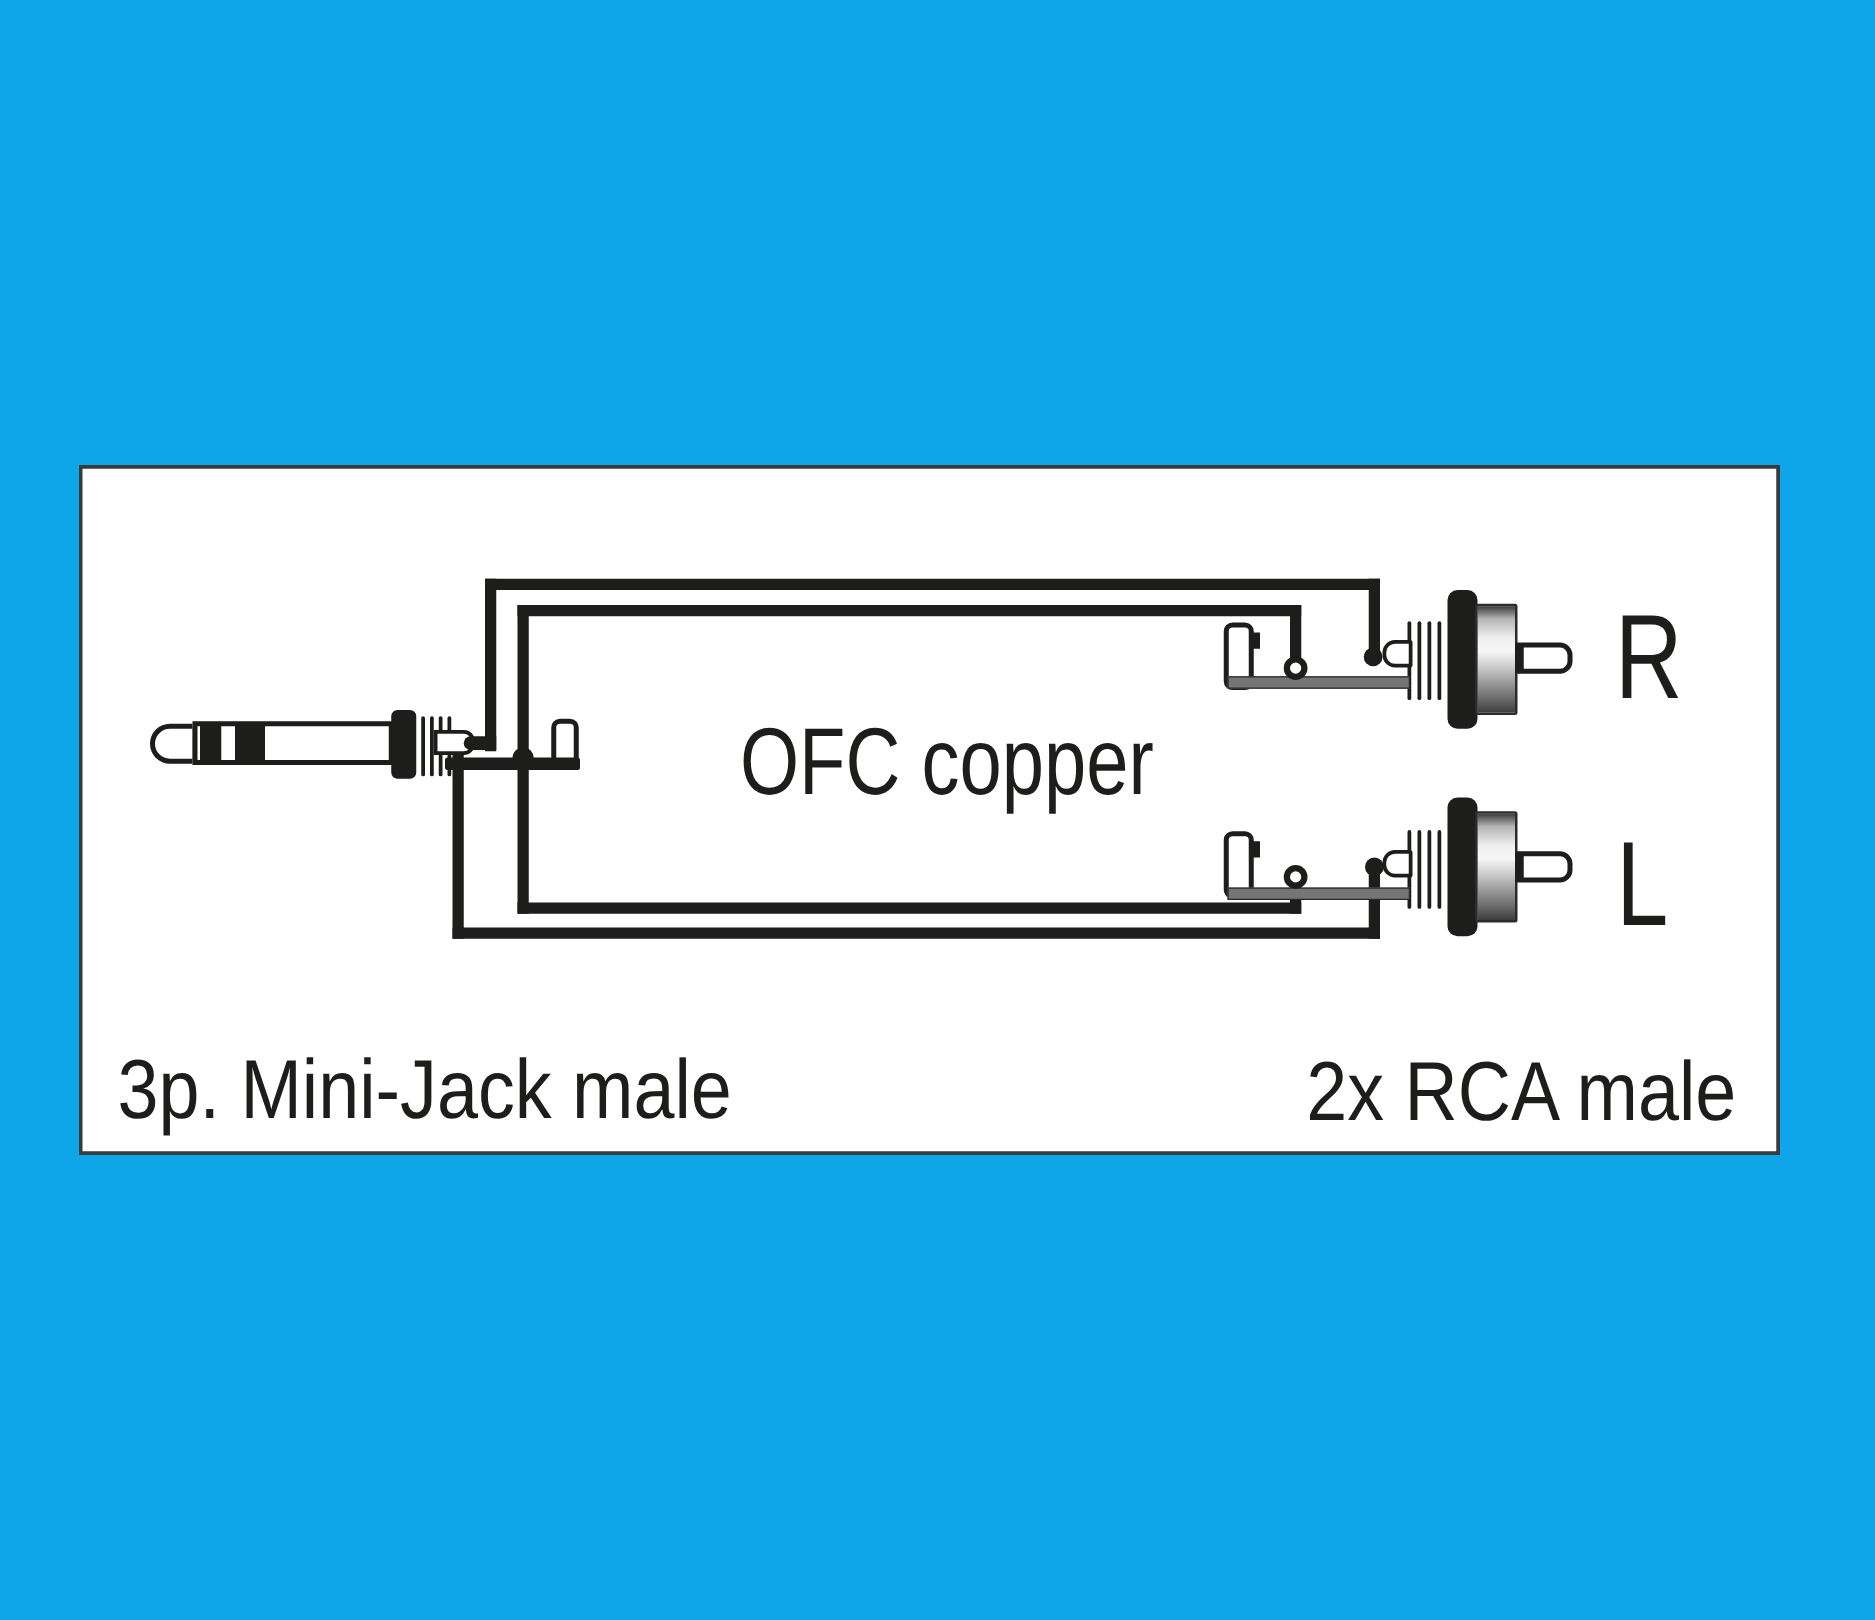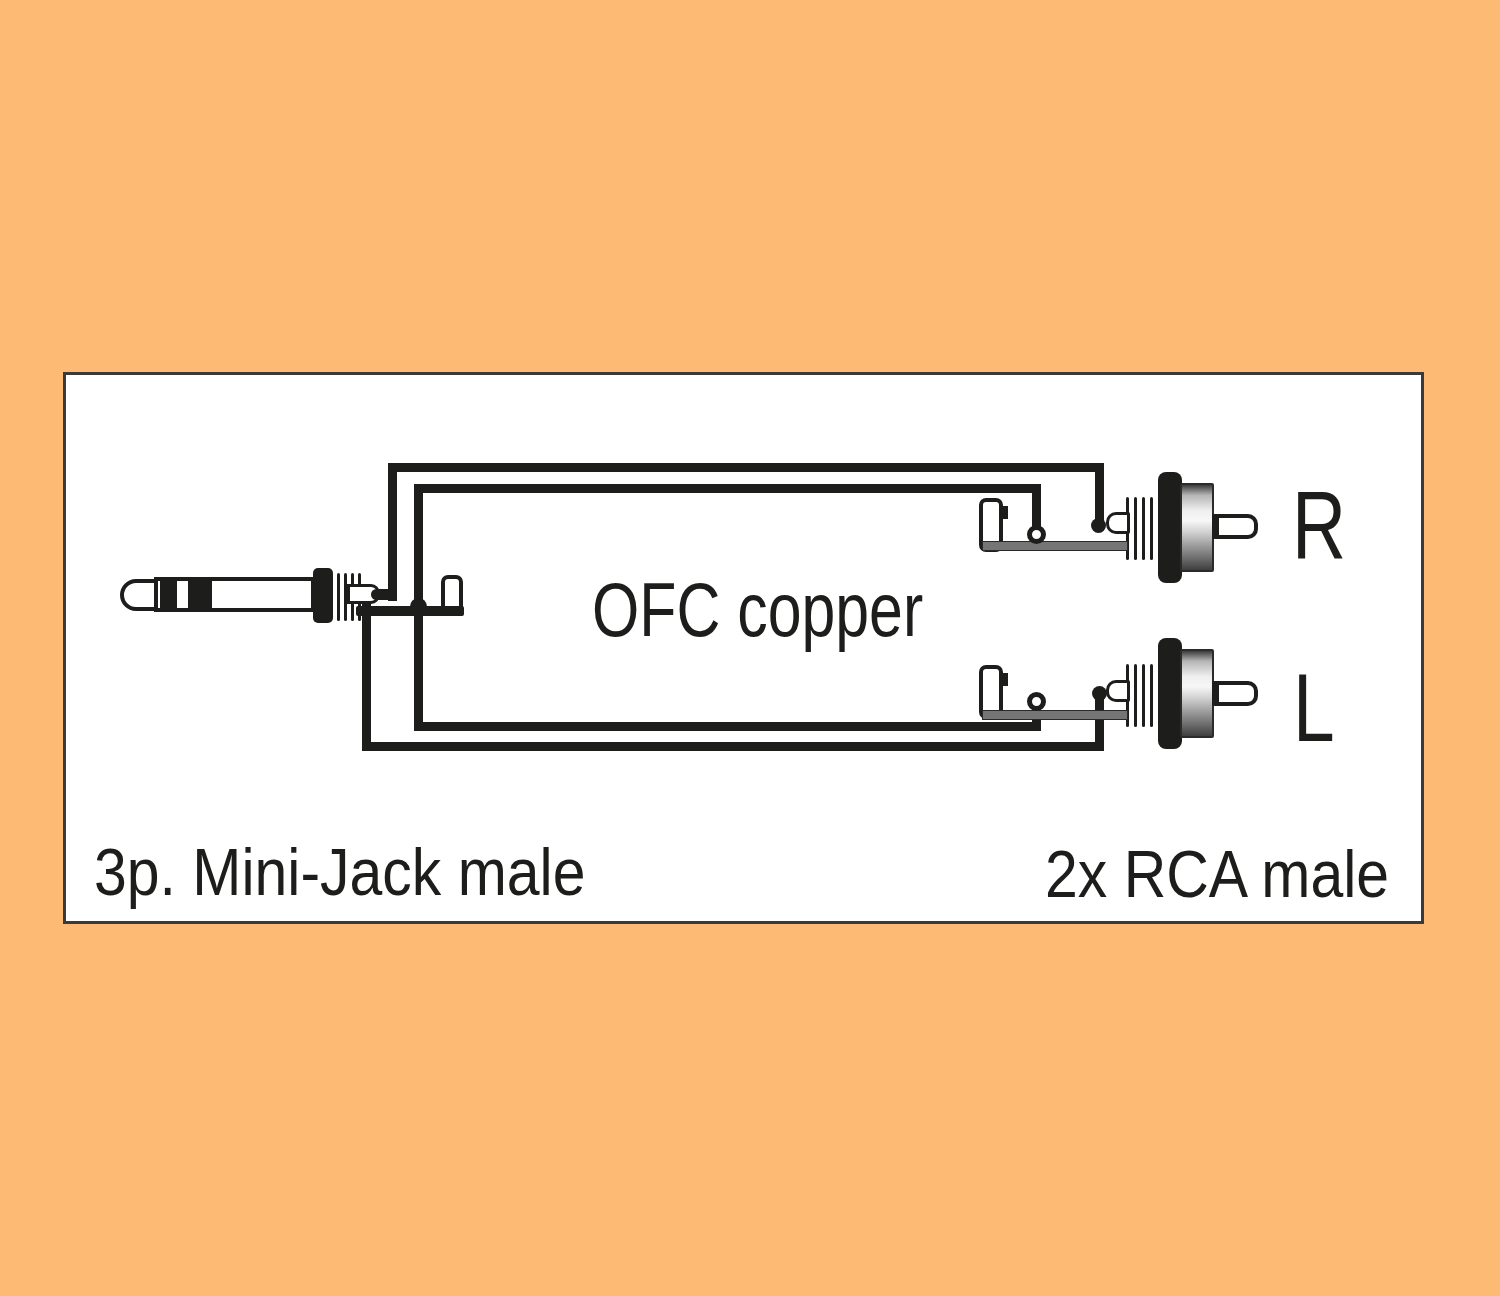--- a/index.html
+++ b/index.html
@@ -1,19 +1,19 @@
 <!DOCTYPE html>
 <html><head>
 <meta charset="utf-8">
 <style>
   html,body{margin:0;padding:0;background:#fff;}
   .canvas{
     position:relative;
     width:1500px;height:1296px;
-    background:#fdba74;
+    background:#0ea5e9;
     font-family:"Liberation Sans", sans-serif;
     color:#1d1d1b;
     overflow:hidden;
   }
   .abs{position:absolute;}
   
   .frame{
     left:63px;top:372px;width:1361px;height:552px;
     border:3px solid #3a3a3a;box-sizing:border-box;background:#fff;
   }

